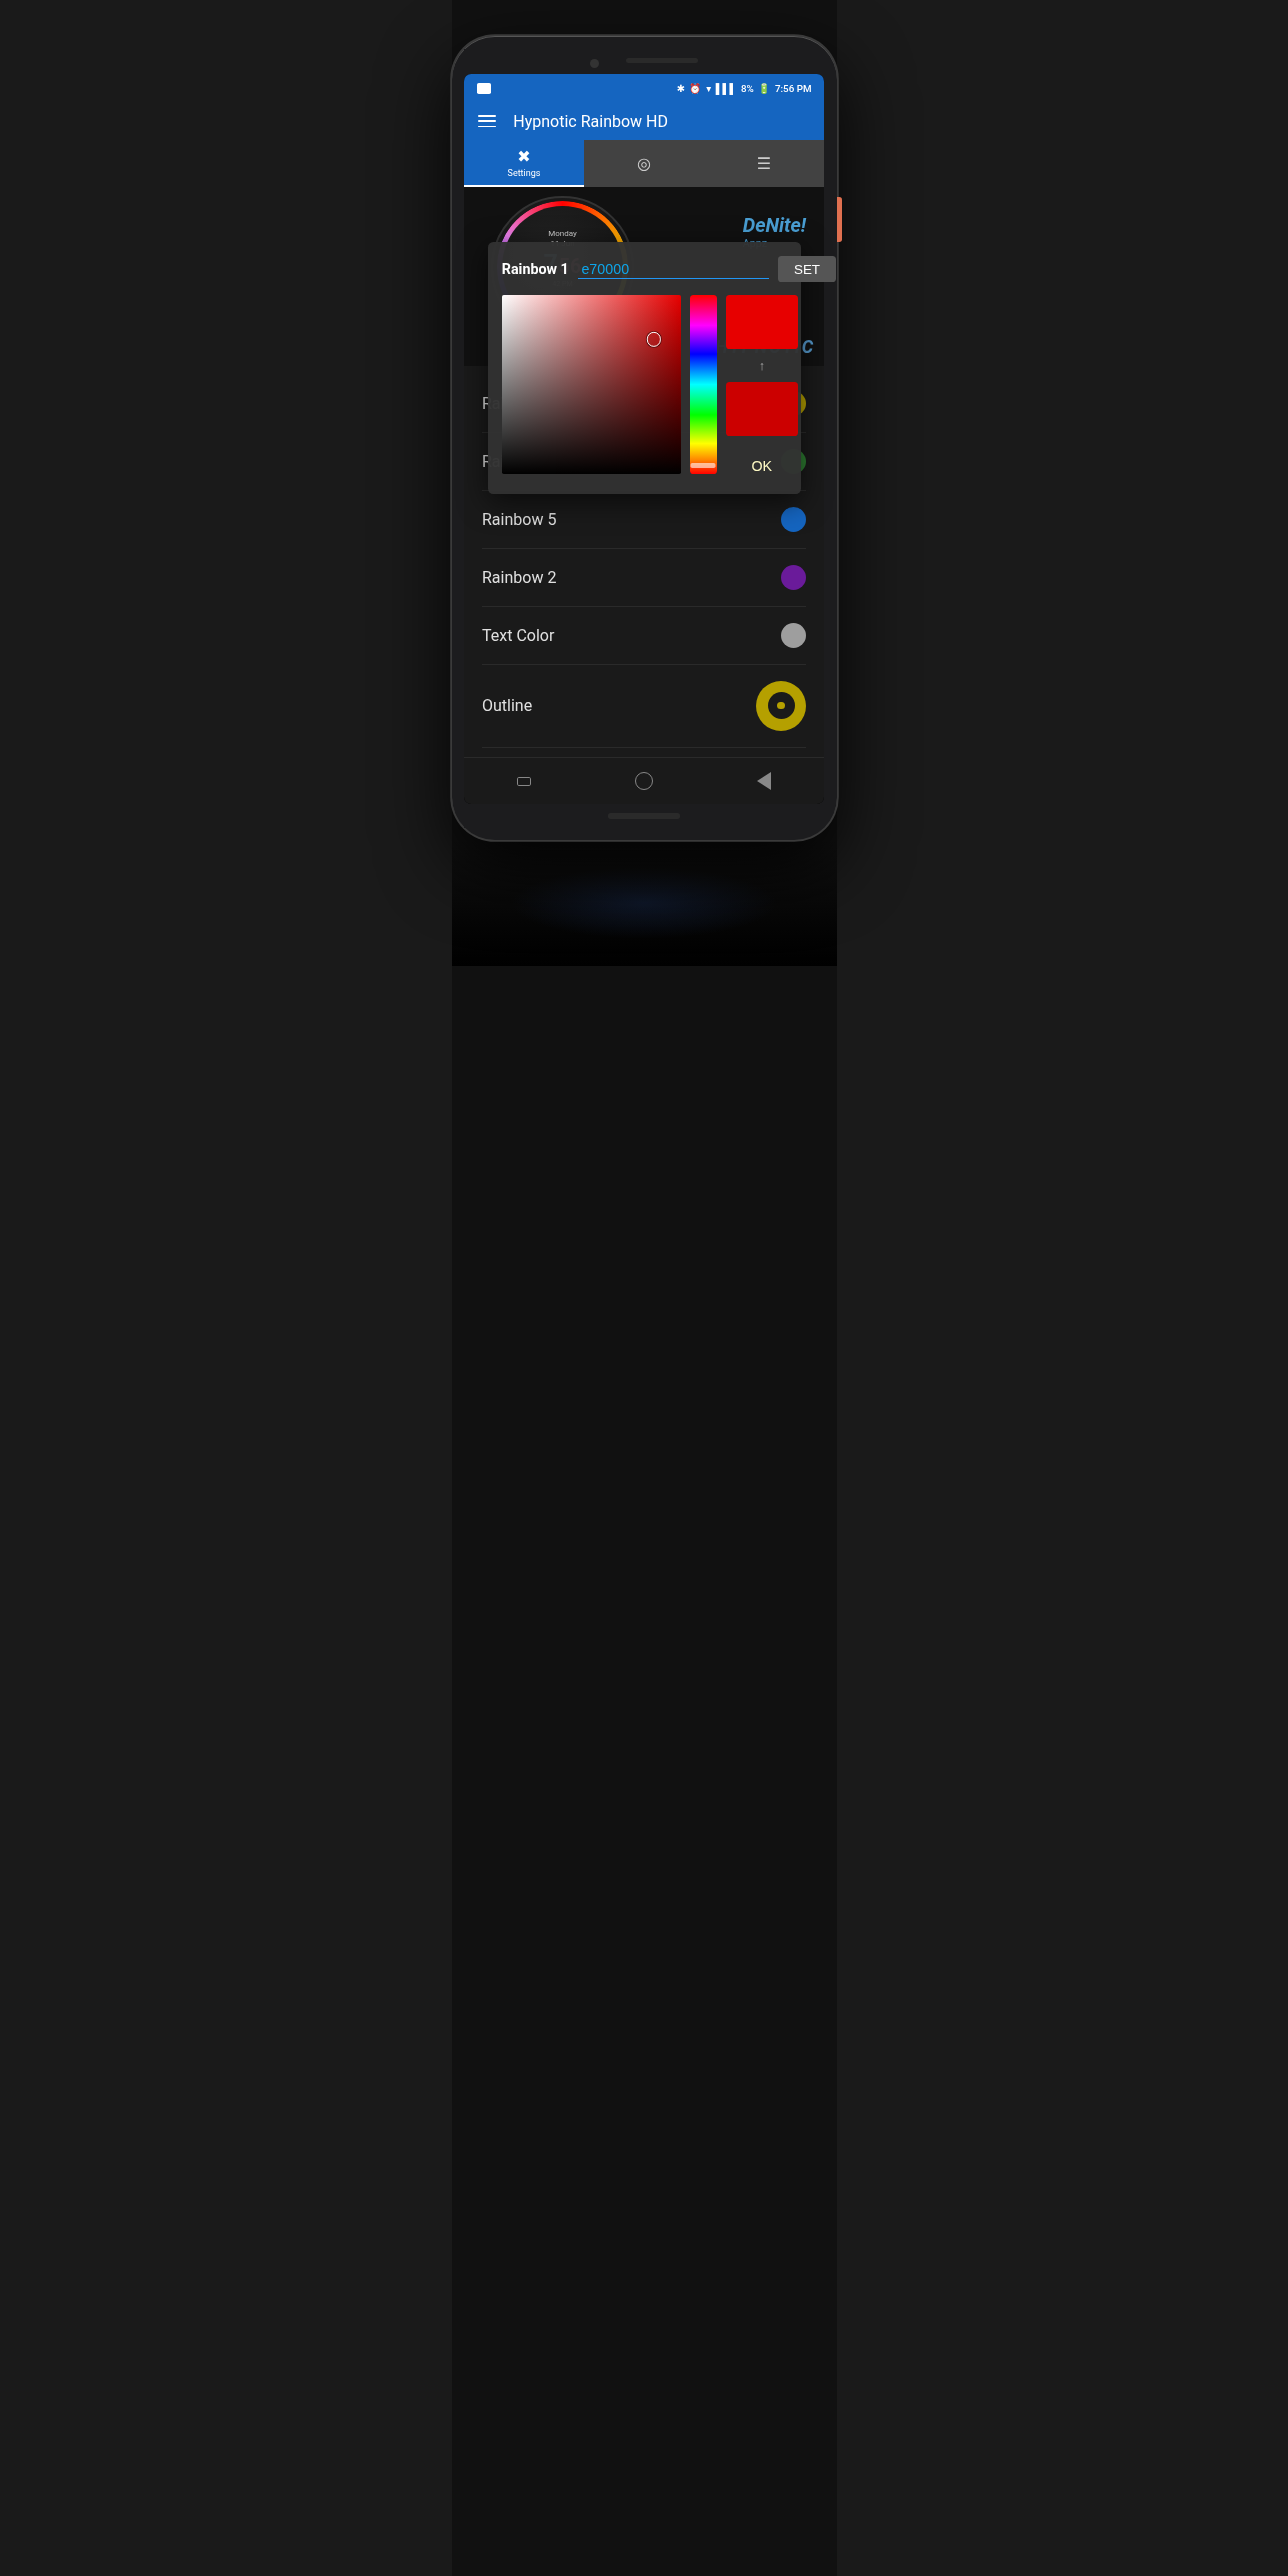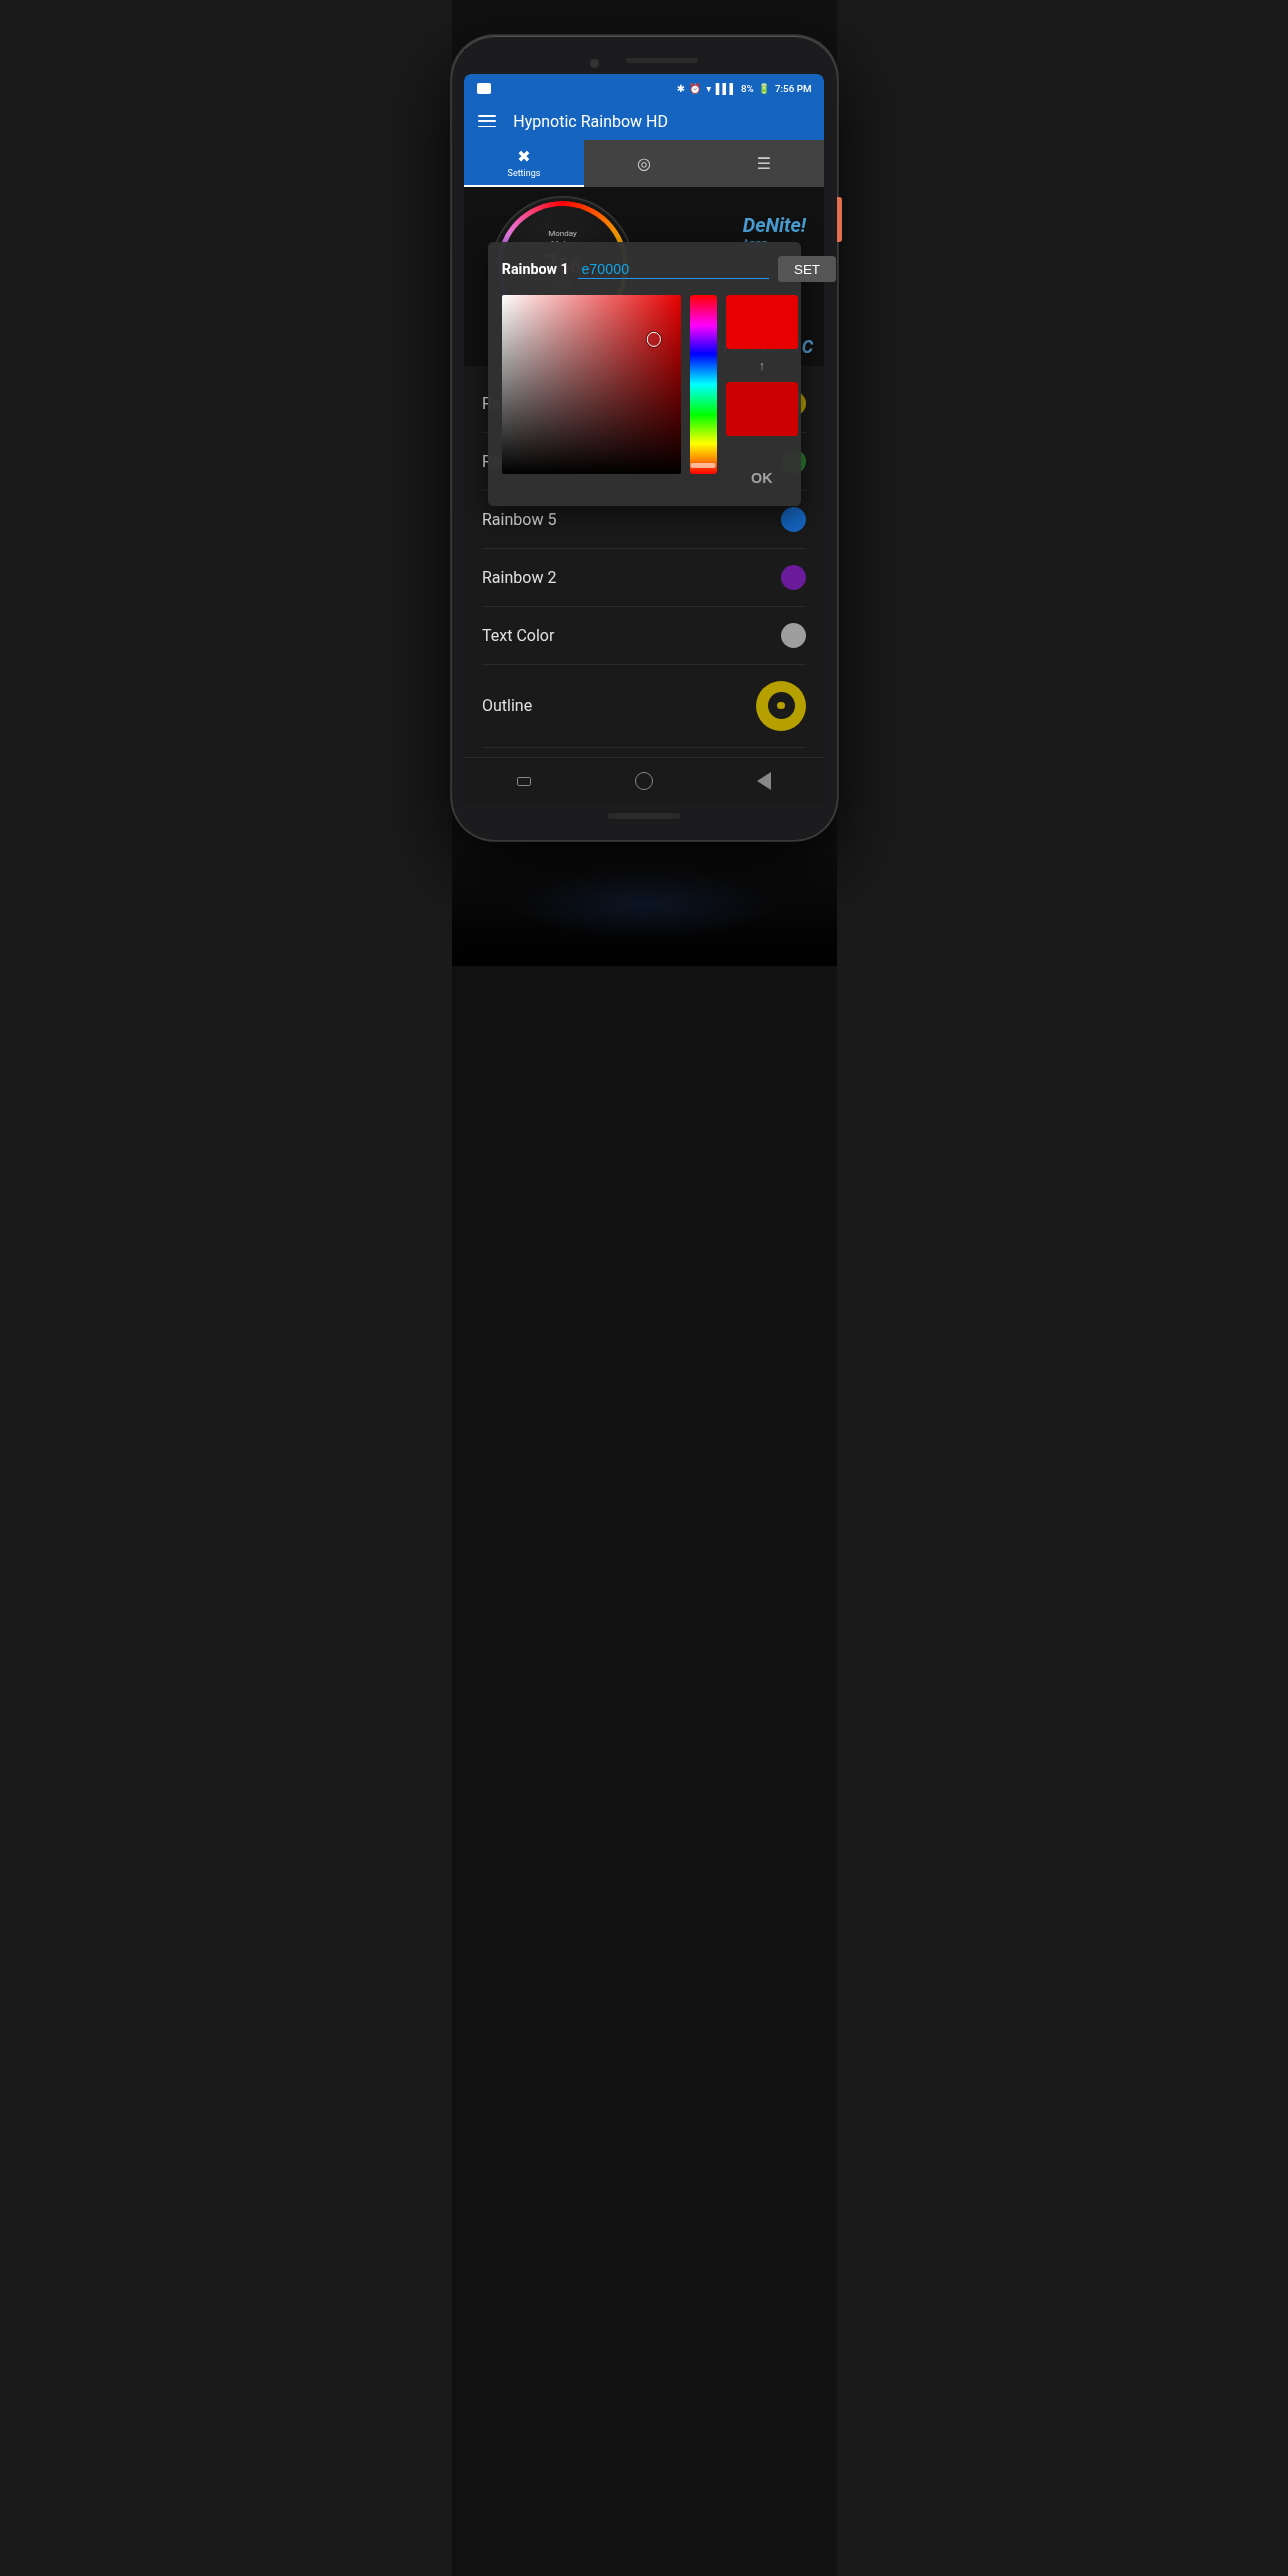--- a/index.html
+++ b/index.html
@@ -348,26 +348,26 @@
     .swatch-old {
       width: 72px;
       height: 54px;
       background: #cc0000;
       border-radius: 3.6px;
     }
 
     .ok-button {
       background: transparent;
       border: none;
-      color: #a3a3a3;
+      color: #fef9c3;
       font-size: 14.3px;
-      font-weight: bold;
+      font-weight: normal;
       cursor: pointer;
       padding: 5.4px 10.7px;
-      margin-top: 20px;
+      margin-top: 8px;
     }
 
     
     .settings-list {
       background: #1a1a1a;
       padding: 9px 18px;
     }
 
     .setting-row {
       display: flex;

